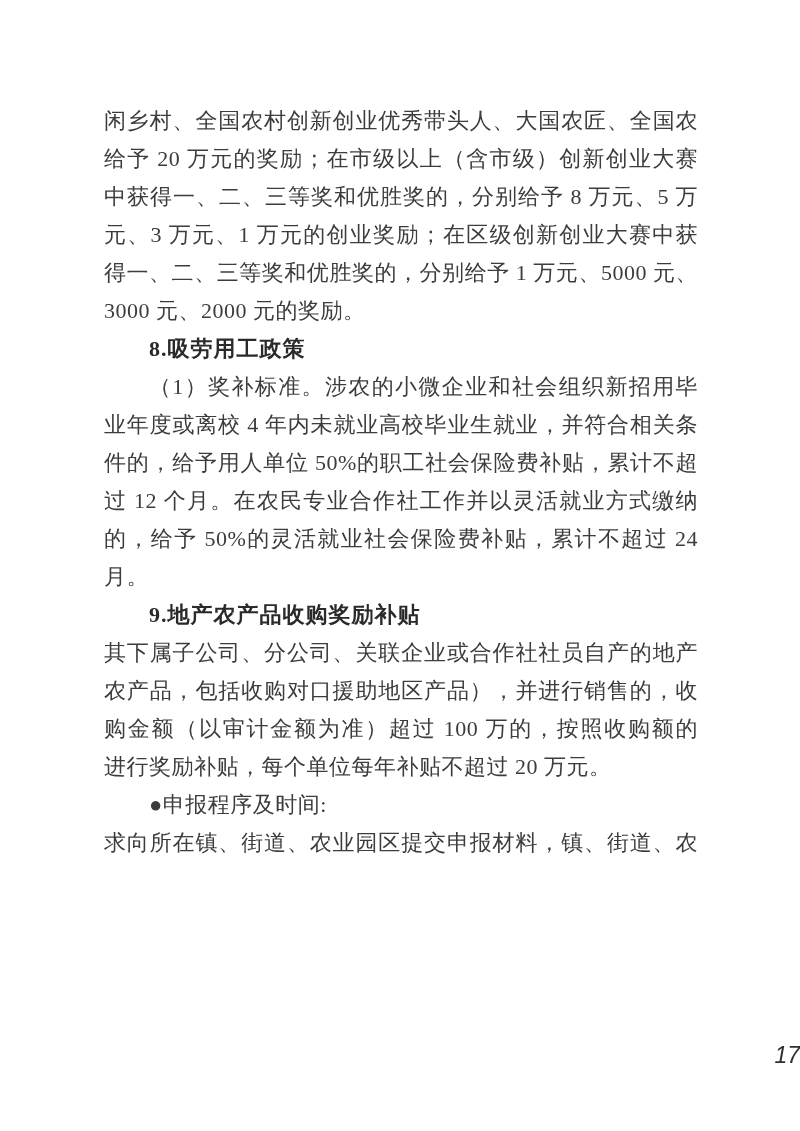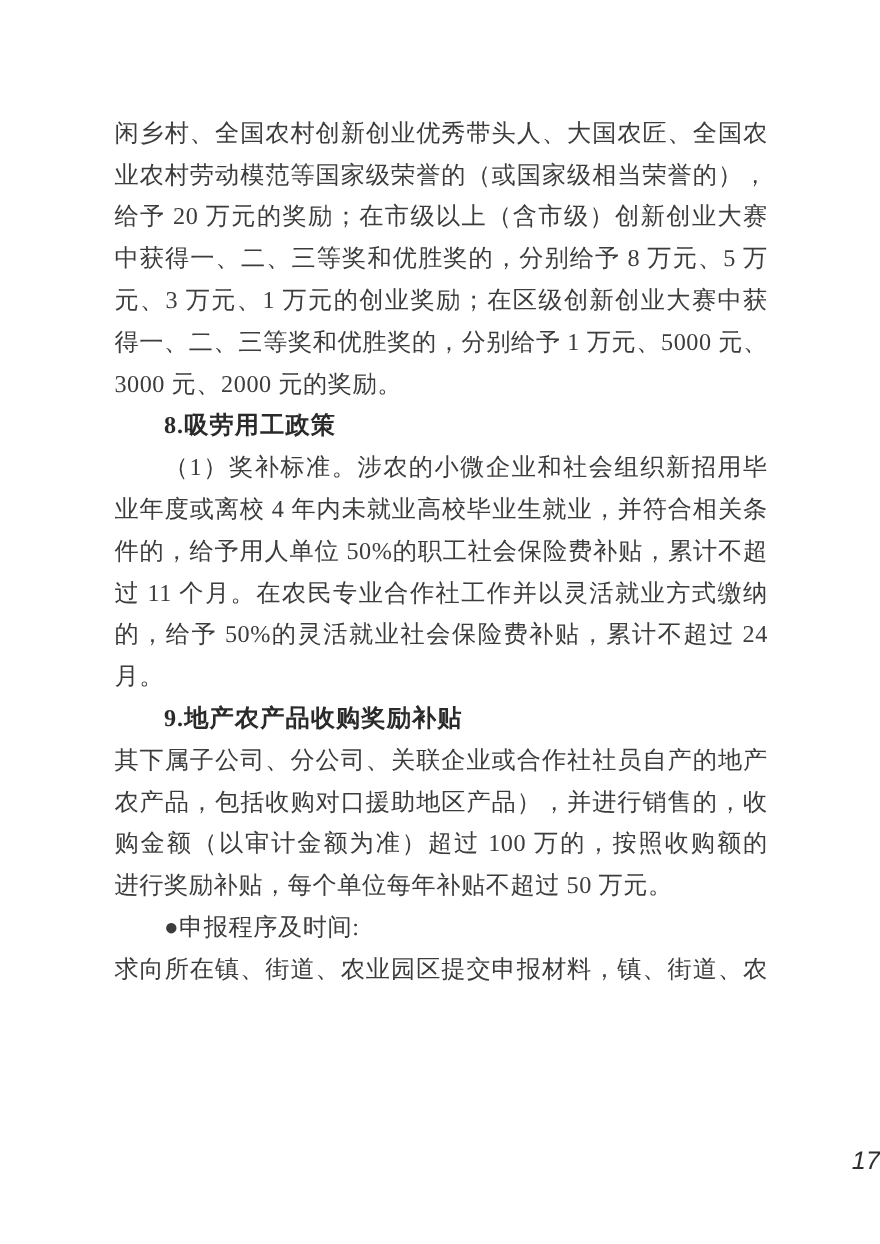--- a/index.html
+++ b/index.html
@@ -57,35 +57,34 @@
     font-family: "Liberation Sans", "DejaVu Sans", sans-serif;
     font-style: italic;
   }
 </style>
 </head>
 <body>
 
 <div class="page">
   <div class="content">
       <div class="line justify">闲乡村、全国农村创新创业优秀带头人、大国农匠、全国农</div>
-      <div class="line justify">业农村劳动模范等国家级荣誉的（或国家级相当荣誉的），</div>
       <div class="line justify">给予 20 万元的奖励；在市级以上（含市级）创新创业大赛</div>
       <div class="line justify">中获得一、二、三等奖和优胜奖的，分别给予 8 万元、5 万</div>
       <div class="line justify">元、3 万元、1 万元的创业奖励；在区级创新创业大赛中获</div>
       <div class="line justify">得一、二、三等奖和优胜奖的，分别给予 1 万元、5000 元、</div>
       <div class="line">3000 元、2000 元的奖励。</div>
       <div class="line indent bold">8.吸劳用工政策</div>
       <div class="line indent justify">（1）奖补标准。涉农的小微企业和社会组织新招用毕</div>
       <div class="line justify">业年度或离校 4 年内未就业高校毕业生就业，并符合相关条</div>
       <div class="line justify">件的，给予用人单位 50%的职工社会保险费补贴，累计不超</div>
-      <div class="line justify">过 11 个月。在农民专业合作社工作并以灵活就业方式缴纳</div>
+      <div class="line justify">过 12 个月。在农民专业合作社工作并以灵活就业方式缴纳</div>
       <div class="line justify">的，给予 50%的灵活就业社会保险费补贴，累计不超过 24 个</div>
       <div class="line">月。</div>
       <div class="line indent bold">9.地产农产品收购奖励补贴</div>
       <div class="line justify">其下属子公司、分公司、关联企业或合作社社员自产的地产</div>
       <div class="line justify">农产品，包括收购对口援助地区产品），并进行销售的，收</div>
       <div class="line justify">购金额（以审计金额为准）超过 100 万的，按照收购额的 5%</div>
-      <div class="line">进行奖励补贴，每个单位每年补贴不超过 50 万元。</div>
+      <div class="line">进行奖励补贴，每个单位每年补贴不超过 20 万元。</div>
       <div class="line indent">●申报程序及时间:</div>
       <div class="line justify">求向所在镇、街道、农业园区提交申报材料，镇、街道、农</div>
     </div>
   <div class="page-number">17</div>
 </div>
 
 </body></html>

